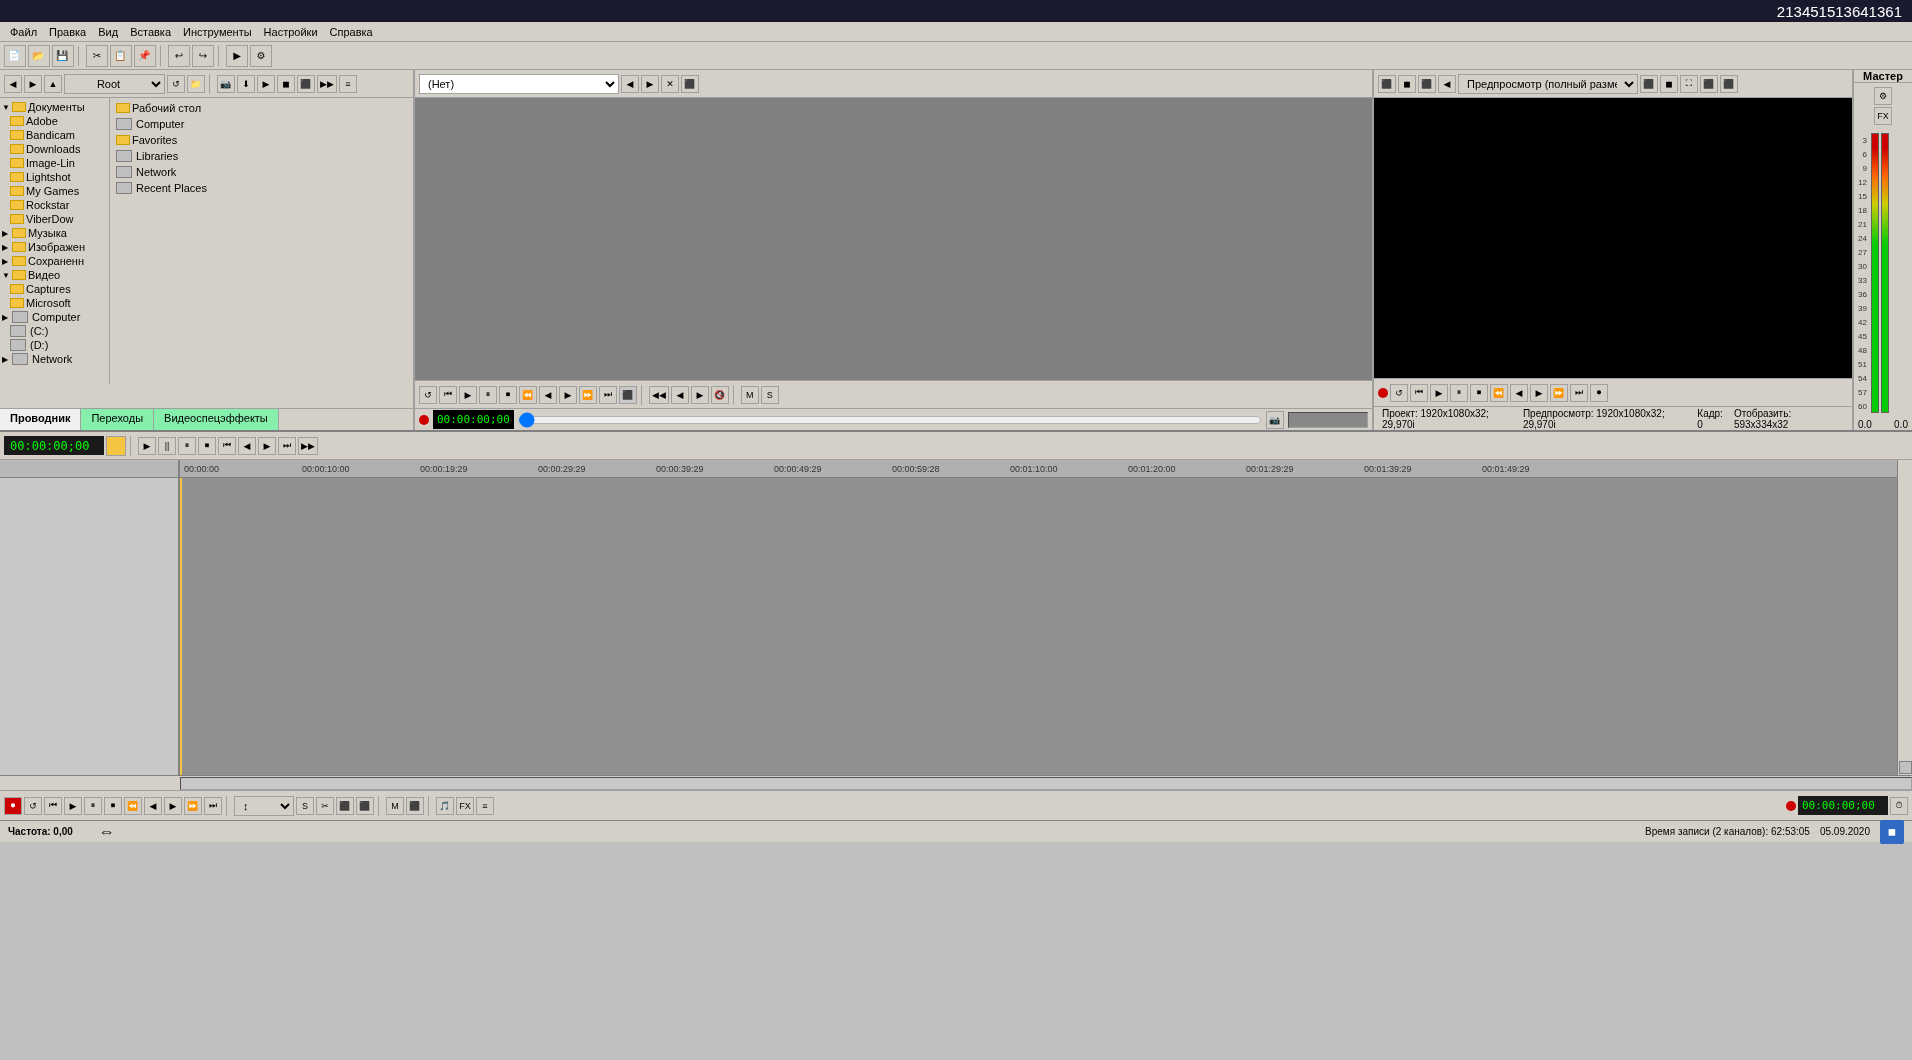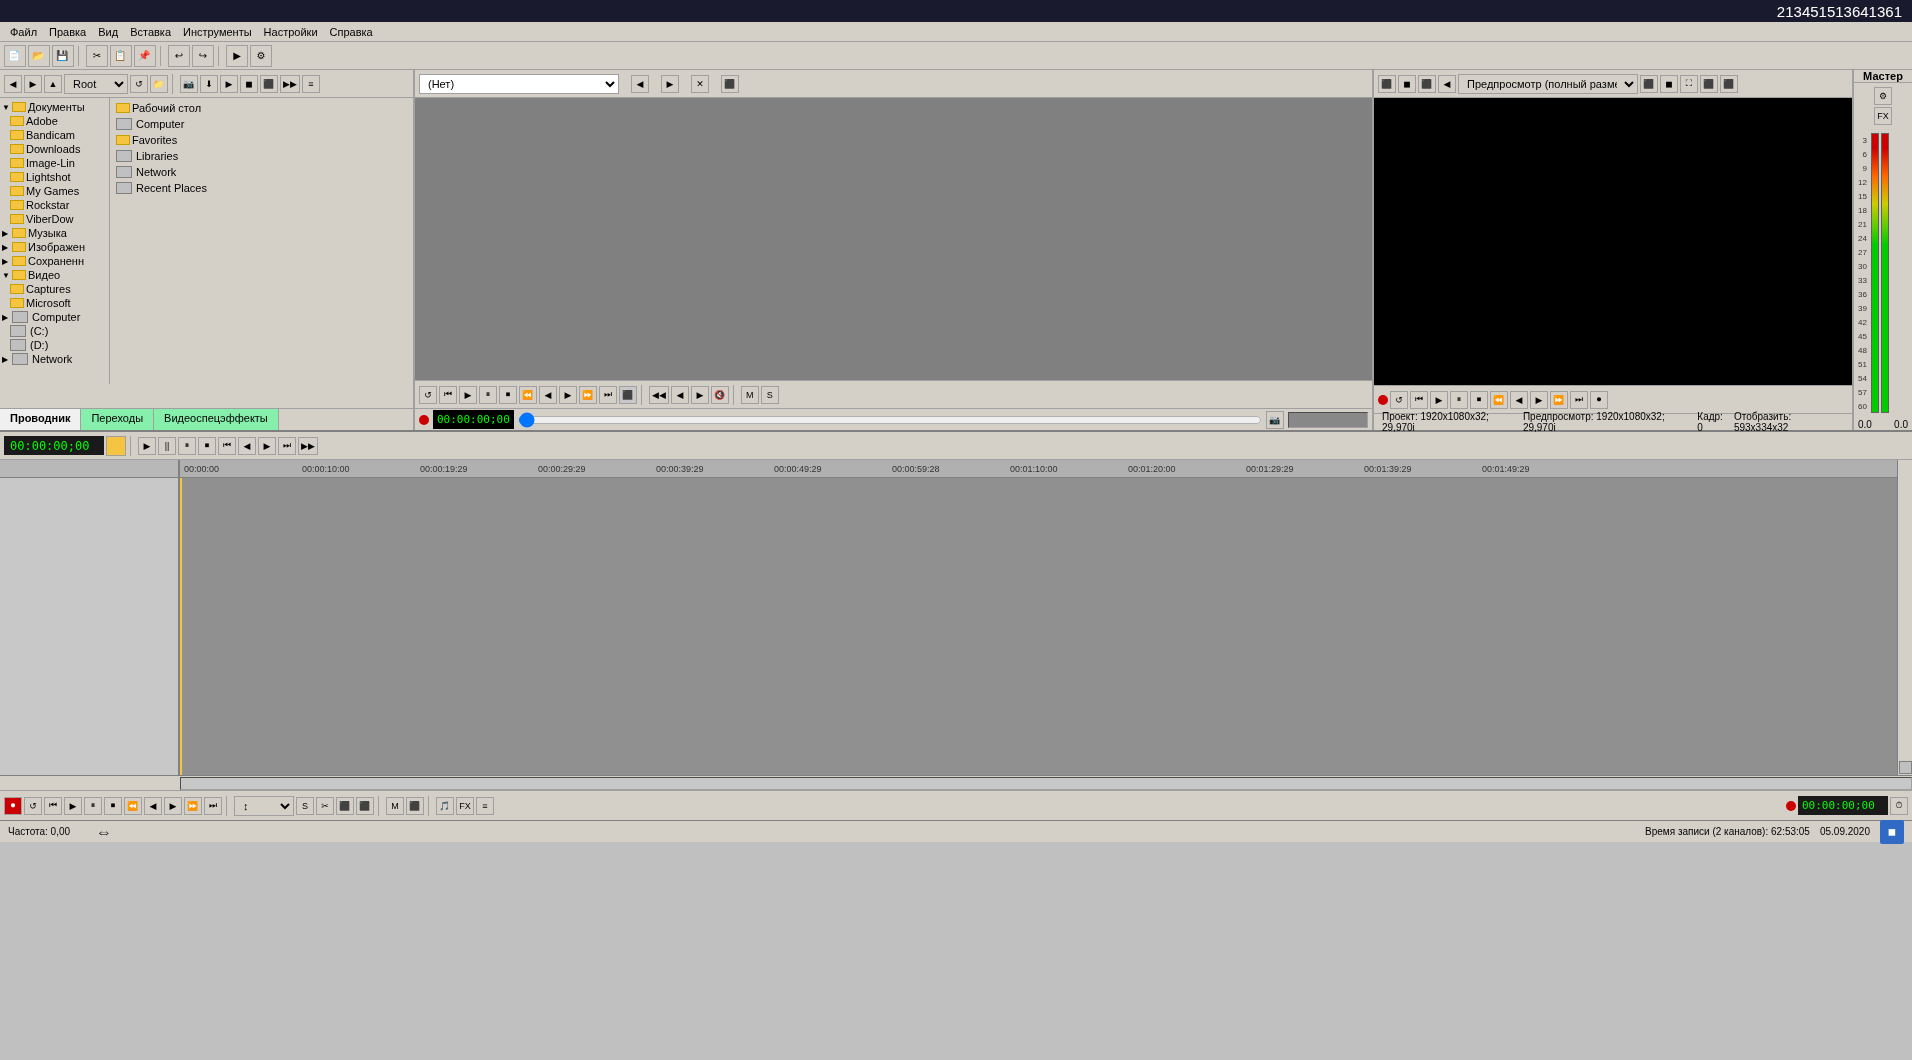--- a/index.html
+++ b/index.html
@@ -32,34 +32,34 @@
     .tree-indent { padding-left: 8px; }
     .file-item { display: flex; align-items: center; padding: 2px 4px; cursor: pointer; font-size: 11px; }
     .file-special-icon { width: 16px; height: 12px; background: #c0c0c0; border: 1px solid #808080; margin-right: 4px; display: inline-block; position: relative; }
 
     #left-panel-tabs { height: 22px; display: flex; background: #d4d0c8; border-top: 1px solid #a0a0a0; margin-top: 24px; }
     .tab-item { padding: 3px 10px; font-size: 11px; cursor: pointer; border-right: 1px solid #a0a0a0; background: #86efac; }
     .tab-item.active { background: #f0f0f0; border-bottom: none; font-weight: bold; }
 
     
     #middle-panel { flex: 1; display: flex; flex-direction: column; background: #808080; }
-    #media-toolbar { height: 28px; background: #d4d0c8; display: flex; align-items: center; padding: 2px 4px; border-bottom: 1px solid #a0a0a0; gap: 12px; }
+    #media-toolbar { height: 28px; background: #d4d0c8; display: flex; align-items: center; padding: 2px 4px; border-bottom: 1px solid #a0a0a0; gap: 2px; }
     #media-dropdown { height: 20px; background: #fff; border: 1px solid #a0a0a0; min-width: 200px; padding: 0 4px; font-size: 11px; }
     #media-content { flex: 1; background: #808080; position: relative; }
     #media-controls { height: 28px; background: #d4d0c8; display: flex; align-items: center; padding: 2px 4px; gap: 2px; border-top: 1px solid #a0a0a0; }
     #media-time { height: 22px; background: #d4d0c8; display: flex; align-items: center; padding: 2px 4px; gap: 4px; border-top: 1px solid #a0a0a0; font-size: 11px; }
     .time-display { background: #000; color: #00ff00; font-family: monospace; font-size: 11px; padding: 1px 4px; height: 19px; display: flex; align-items: center; }
     .time-slider { flex: 1; height: 8px; background: #a0a0a0; border: 1px inset #808080; }
 
     
     #right-panel { width: 480px; display: flex; flex-direction: column; background: #d4d0c8; border-left: 2px solid #a0a0a0; }
     #preview-toolbar { height: 28px; background: #d4d0c8; display: flex; align-items: center; padding: 2px 4px; gap: 2px; border-bottom: 1px solid #a0a0a0; }
     #preview-screen { background: #000; flex: 1; }
     #preview-controls { height: 28px; background: #d4d0c8; display: flex; align-items: center; padding: 2px 4px; gap: 2px; border-top: 1px solid #a0a0a0; }
-    #preview-info { height: 17px; background: #d4d0c8; display: flex; align-items: center; padding: 2px 8px; gap: 4px; border-top: 1px solid #a0a0a0; font-size: 10px; }
+    #preview-info { height: 24px; background: #d4d0c8; display: flex; align-items: center; padding: 2px 8px; gap: 4px; border-top: 1px solid #a0a0a0; font-size: 10px; }
 
     
     #audio-panel { width: 60px; display: flex; flex-direction: column; background: #d4d0c8; border-left: 2px solid #a0a0a0; }
     #audio-header { height: 28px; background: #d4d0c8; display: flex; align-items: center; justify-content: center; border-bottom: 1px solid #a0a0a0; font-size: 11px; font-weight: bold; }
     #audio-controls { padding: 4px; display: flex; flex-direction: column; align-items: center; gap: 2px; }
     #audio-fader { display: flex; flex-direction: row; height: 300px; gap: 2px; padding: 4px; }
 
     
     #bottom-section { height: 390px; display: flex; flex-direction: column; border-top: 2px solid #808080; }
     #timeline-toolbar { height: 28px; background: #d4d0c8; display: flex; align-items: center; padding: 2px 4px; gap: 2px; border-bottom: 1px solid #a0a0a0; }
@@ -114,21 +114,21 @@
   <button class="tb-btn">⚙</button>
 </div>
 
 <div id="main-layout" style="height: 360px;">
 
   <div id="left-panel">
     <div id="left-panel-toolbar">
       <button class="ctrl-btn">◀</button>
       <button class="ctrl-btn">▶</button>
       <button class="ctrl-btn">▲</button>
-      <select class="dropdown-btn" style="width:64px;">
+      <select class="dropdown-btn" style="width:101px;text-align:center;">
         <option>Root</option>
       </select>
       <button class="ctrl-btn">↺</button>
       <button class="ctrl-btn">📁</button>
       <div class="tb-sep"></div>
       <button class="ctrl-btn">📷</button>
       <button class="ctrl-btn">⬇</button>
       <button class="ctrl-btn">▶</button>
       <button class="ctrl-btn">◼</button>
       <button class="ctrl-btn">⬛</button>
@@ -470,21 +470,21 @@
     <button class="ctrl-btn">FX</button>
     <button class="ctrl-btn">≡</button>
     <div style="flex:1;"></div>
     <span class="red-dot"></span>
     <div class="time-display" style="background:#1a1a1a; color:#00ff00; font-family:monospace; min-width:90px; padding:1px 4px;">00:00:00;00</div>
     <button class="ctrl-btn">⏱</button>
   </div>
 </div>
 
 <div id="status-bar">
-  <div style="display:flex; align-items:center; gap:26px;">
+  <div style="display:flex; align-items:center; gap:26px;font-weight:bold;">
     <span>Частота: 0,00</span>
     <span style="font-size:16px;">⇔</span>
   </div>
   <div style="display:flex; align-items:center; gap:10px;">
     <span>Время записи (2 каналов): 62:53:05</span>
     <span>05.09.2020</span>
     <div style="width:24px; height:24px; background:#316ac5; border-radius:2px; display:flex; align-items:center; justify-content:center; color:#fff; font-size:10px;">
       <span>◼</span>
     </div>
   </div>

